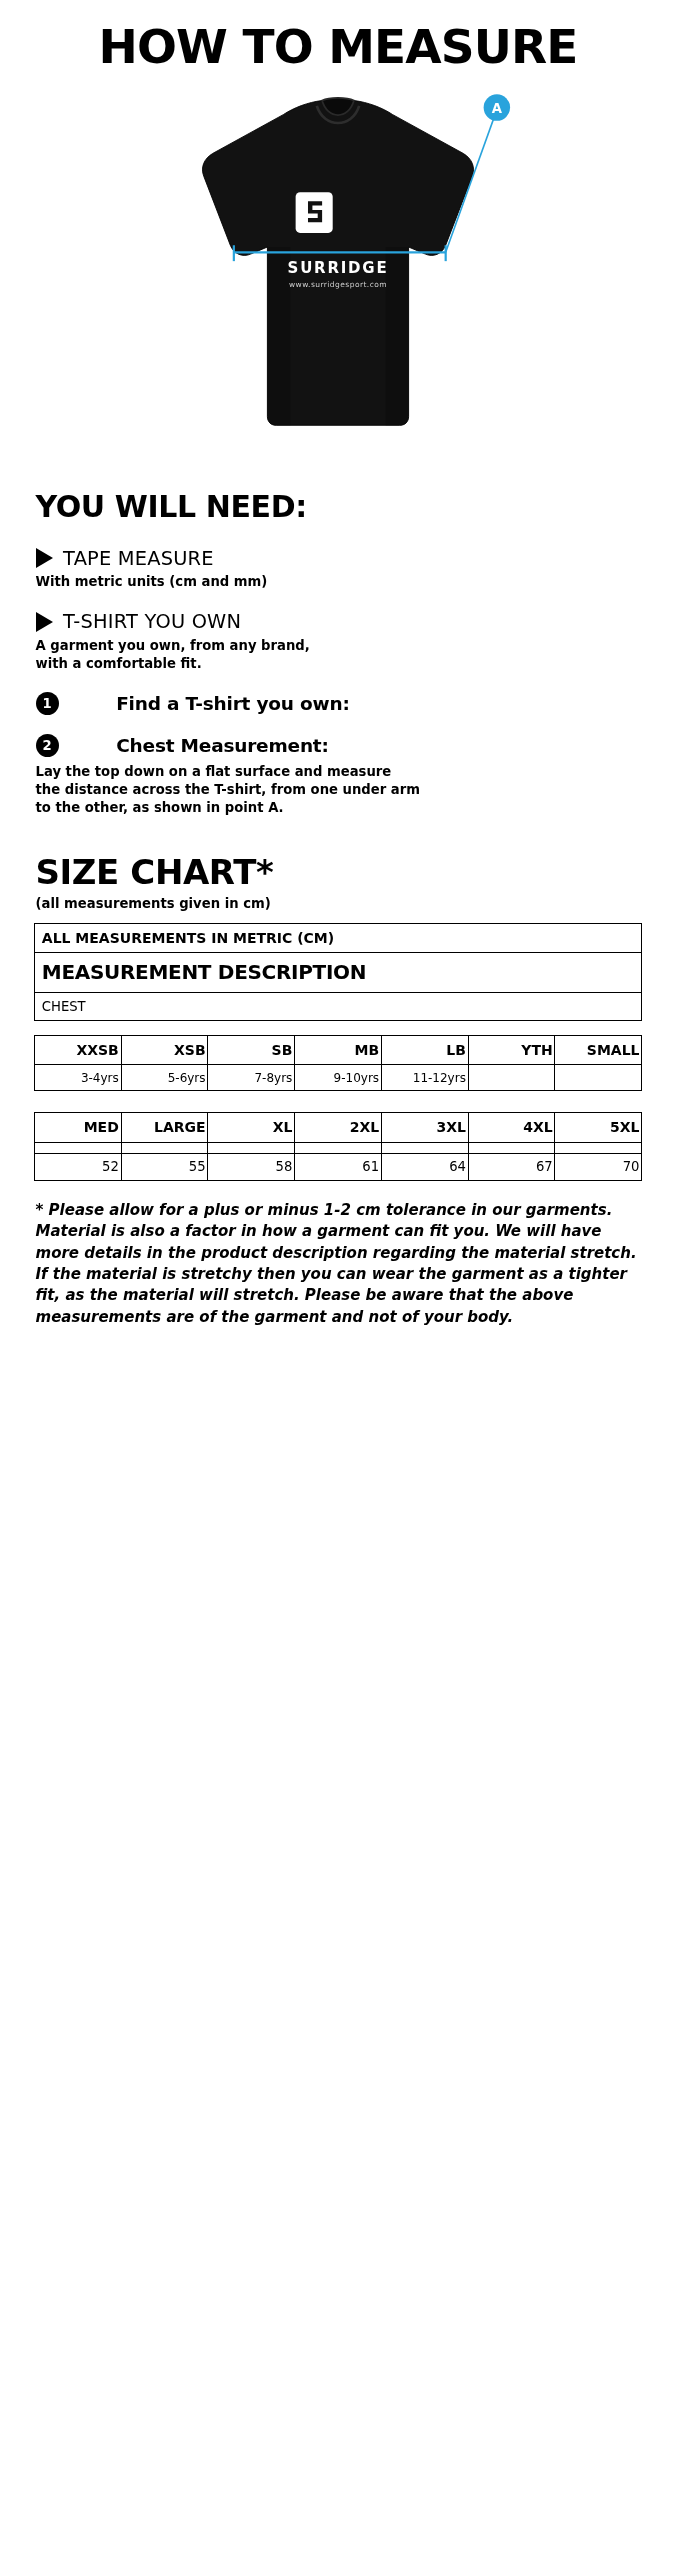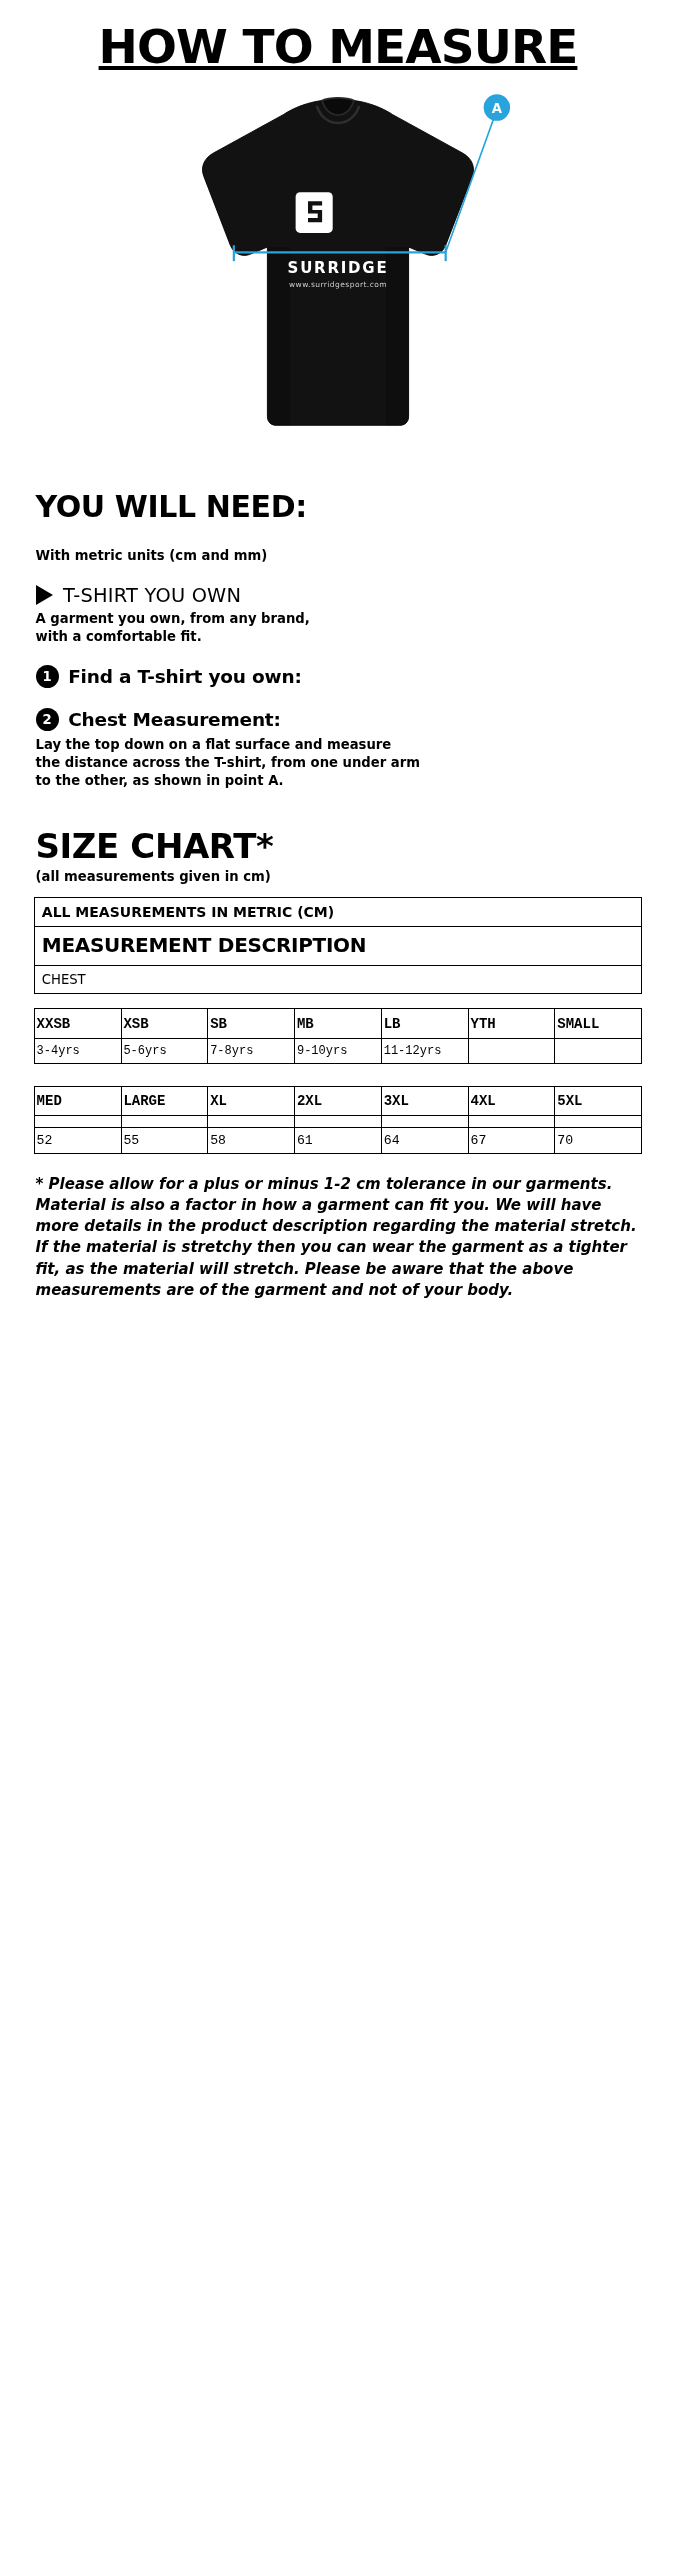--- a/index.html
+++ b/index.html
@@ -24,21 +24,20 @@
   }
 
   
   .main-title {
     font-size: 47px;
     font-weight: 700;
     letter-spacing: -0.9px;
     text-align: center;
     margin: 23px 0 17.6px 0;
     line-height: 1;
-    text-decoration: underline;
   }
 
   
   .intro-box {
     border: 1.8px solid #000;
     padding: 12.4px 14px 14px 14px;
     margin: 0 1.8px 23px 1.8px;
   }
   .intro-box p {
     margin: 0;
@@ -127,20 +126,21 @@
     font-weight: 700;
     display: flex;
     align-items: center;
     justify-content: center;
     flex: 0 0 auto;
   }
   .step-title {
     font-size: 18.5px;
     font-weight: 700;
     letter-spacing: -0.2px;
+    margin-left: 48px;
   }
   .step-body {
     font-size: 13.2px;
     font-weight: 700;
     line-height: 1.38;
     white-space: pre-line;
   }
 
   
   table {
@@ -174,24 +174,23 @@
     font-weight: 400;
     padding: 6.2px 7px;
   }
 
   .size-table {
     margin: 0 1.8px 8.8px 1.8px;
     width: calc(100% - 3.5px);
   }
   .size-table td, .size-table th {
     border: 1.8px solid #000;
-    text-align: left;
+    text-align: right;
     font-size: 12.4px;
     padding: 5.3px 1.8px;
-    font-family: Liberation Mono, monospace;
   }
   .size-table th {
     font-size: 14px;
     font-weight: 700;
     padding: 6.2px 1.8px;
   }
   .size-table td.ages {
     font-size: 12px;
     font-weight: 400;
   }
@@ -262,20 +261,24 @@
 
       <line x1="352" y1="186" x2="408" y2="30" stroke="#29a3dc" stroke-width="1.8"></line>
       <circle cx="410" cy="22" r="15" fill="#29a3dc"></circle>
       <text x="410" y="28" text-anchor="middle" fill="#ffffff" font-family="DejaVu Sans, sans-serif" font-size="15" font-weight="bold">A</text>
     </svg>
   </div>
 
   <h2 class="section-title">YOU WILL NEED:</h2>
 
   <div class="need-item">
+    <div class="need-head">
+      <span class="tri-icon"></span>
+      <span class="need-head-label">TAPE MEASURE</span>
+    </div>
     <div class="need-body">With metric units (cm and mm)</div>
   </div>
 
   <div class="need-item">
     <div class="need-head">
       <span class="tri-icon"></span>
       <span class="need-head-label">T-SHIRT YOU OWN</span>
     </div>
     <div class="need-body">A garment you own, from any brand,
 with a comfortable fit.</div>

